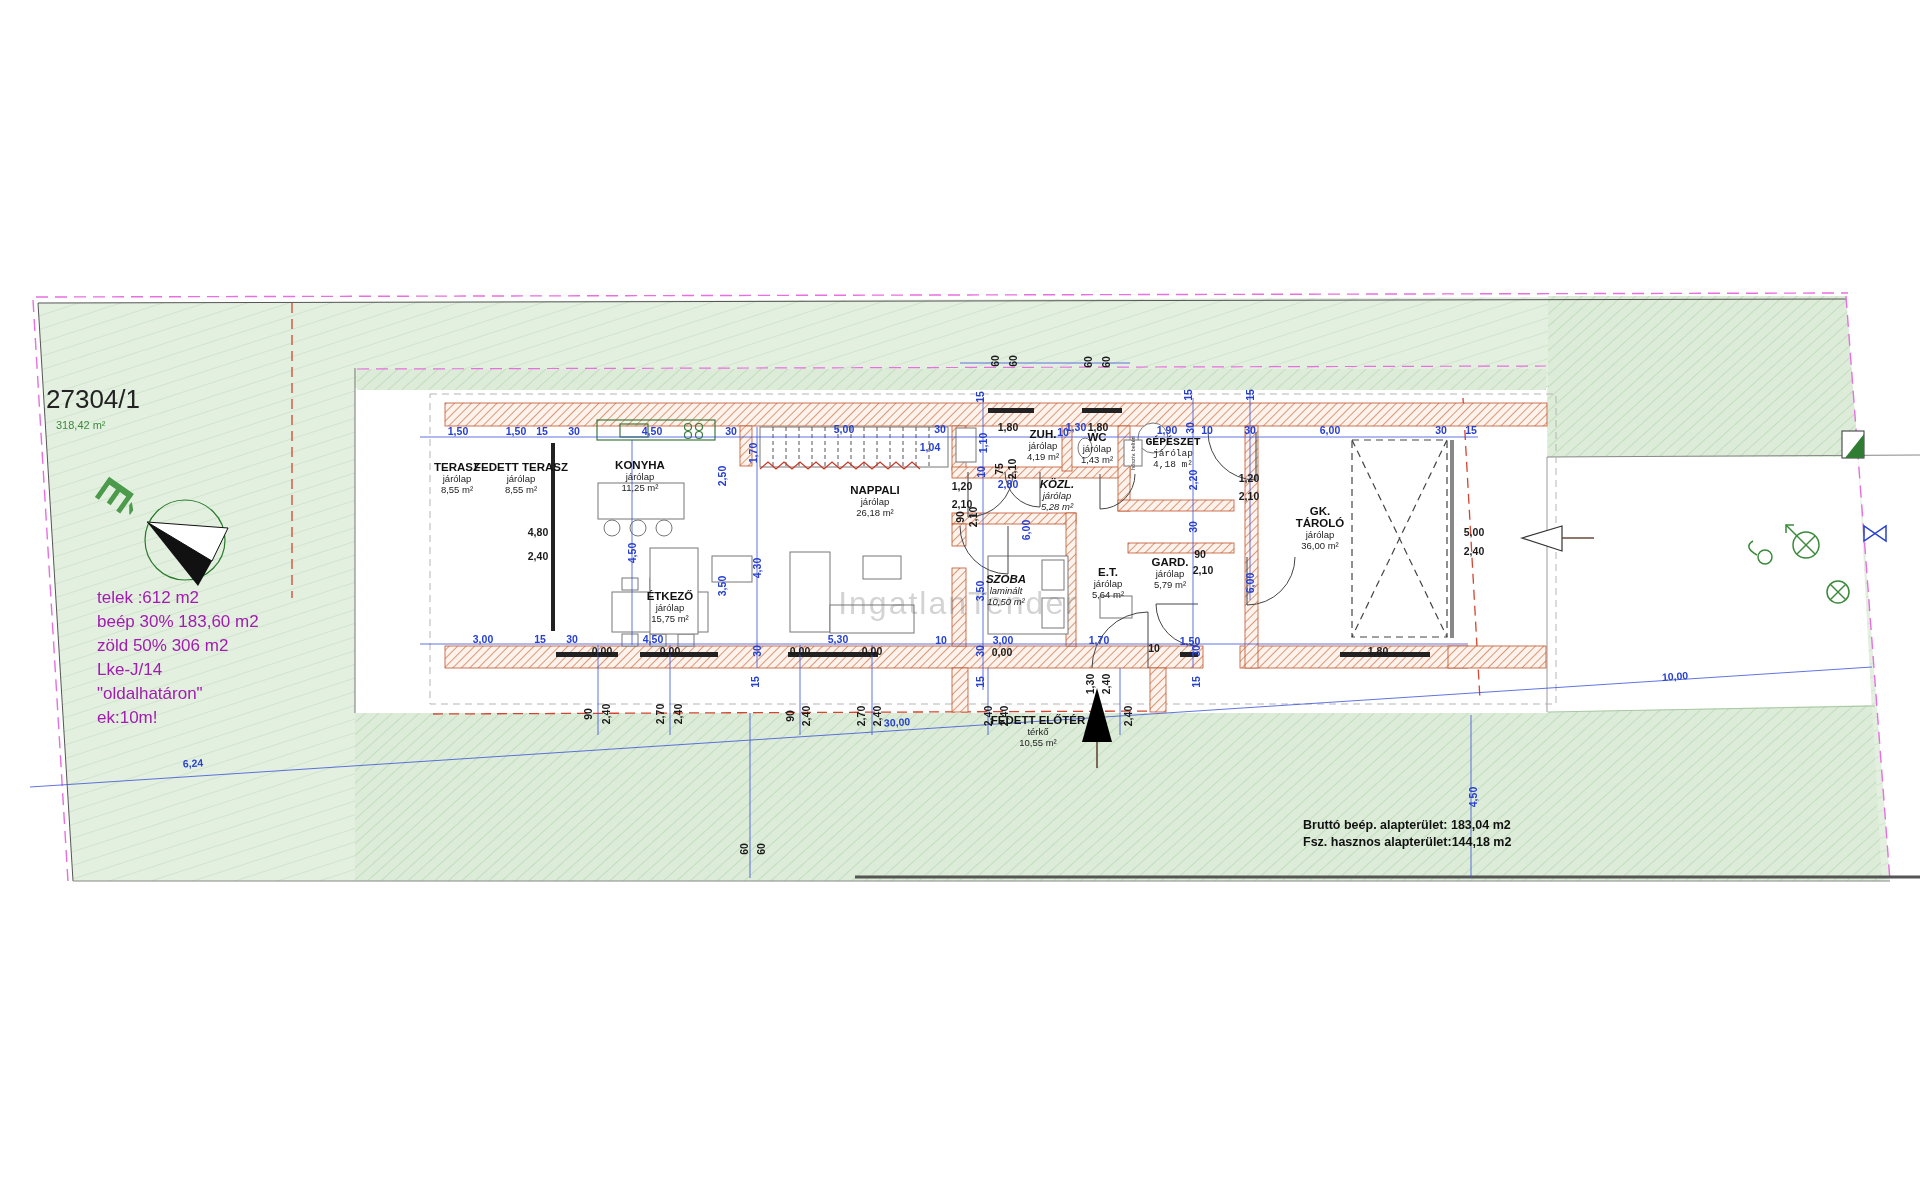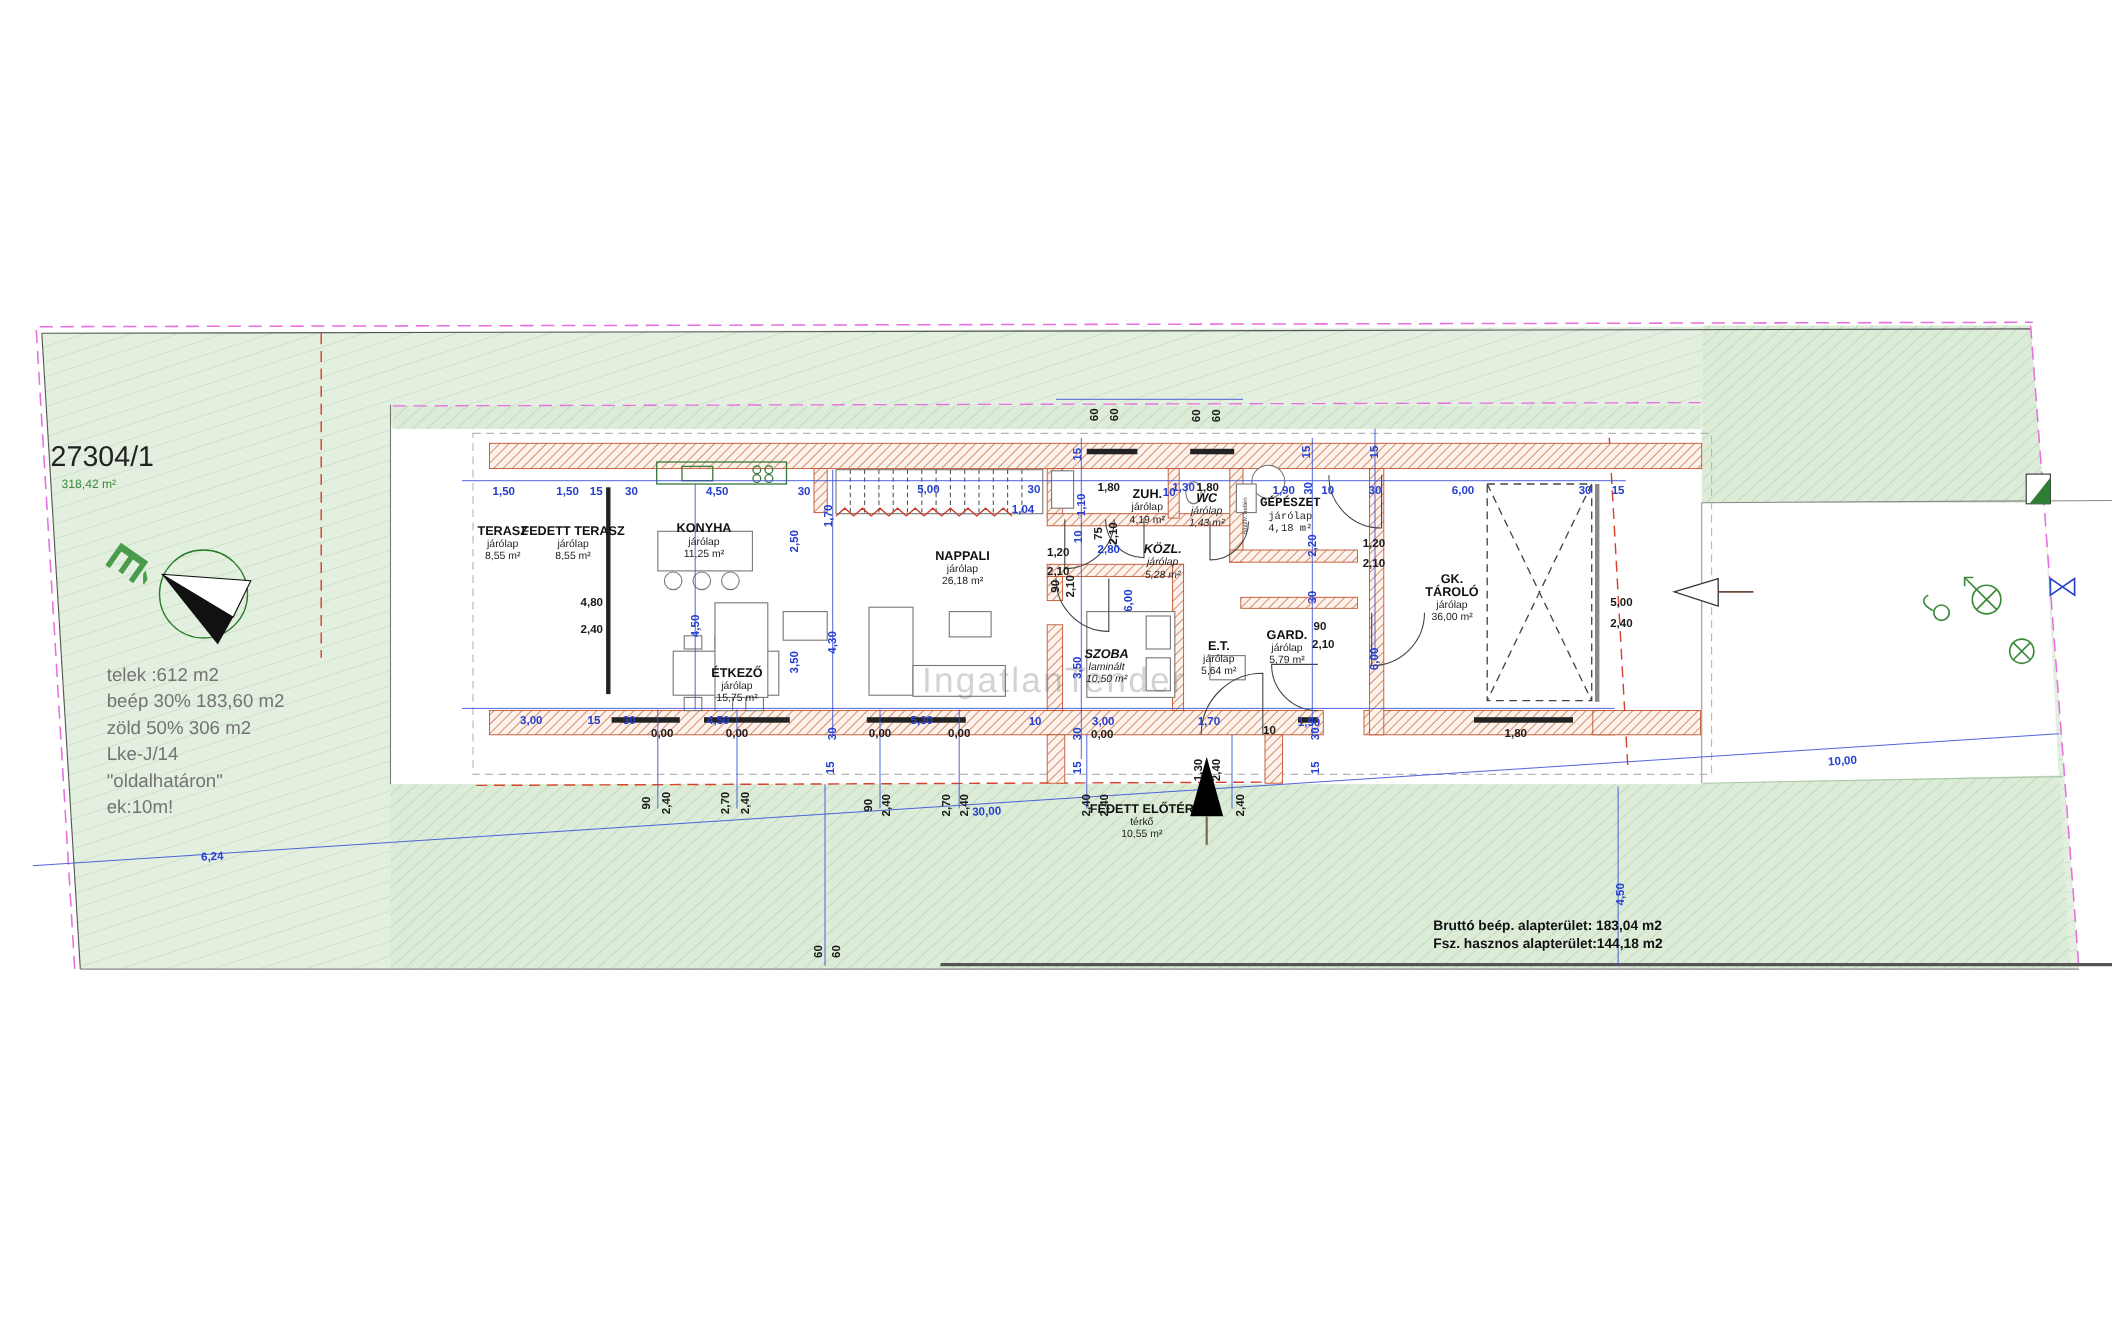--- a/index.html
+++ b/index.html
@@ -1,30 +1,30 @@
 <!DOCTYPE html>
 <html><head>
 <meta charset="utf-8">
 <style>
   html,body{margin:0;padding:0;background:#fff;}
   #canvas{position:relative;width:1920px;height:1199px;background:#fff;overflow:hidden;
           font-family:"Liberation Sans", sans-serif;}
   #canvas svg{position:absolute;left:0;top:0;}
-  .lbl-layer{position:absolute;left:0;top:16px;width:1920px;height:944px;pointer-events:none;}
+  .lbl-layer{position:absolute;left:0;top:0;width:1920px;height:944px;pointer-events:none;}
   .room{position:absolute;text-align:center;transform:translate(-50%,0);color:#111;line-height:12px;white-space:nowrap;}
   .rname{font-weight:bold;font-size:11.5px;line-height:12px;}
   .rsub{font-size:9.5px;line-height:11px;color:#222;}
   .dim{position:absolute;font-size:10.5px;font-weight:600;white-space:nowrap;line-height:10px;}
   .db{color:#2740d0;}
   .dk{color:#1a1a1a;}
   #parcel-number{position:absolute;left:46px;top:384px;font-size:26px;color:#222;}
   #parcel-area{position:absolute;left:56px;top:419px;font-size:11px;color:#3a8a3a;}
   #north-letter{position:absolute;left:100px;top:470px;font-size:44px;font-weight:bold;color:#4c9a4c;
                 transform:rotate(125deg);}
-  #regulations{position:absolute;left:97px;top:586px;font-size:17px;color:#737373;line-height:24px;}
+  #regulations{position:absolute;left:97px;top:586px;font-size:17px;color:#a21caf;line-height:24px;}
   #summary{position:absolute;left:1303px;top:817px;font-size:12.5px;font-weight:bold;color:#111;line-height:17px;}
   #watermark{position:absolute;left:958px;top:603px;transform:translate(-50%,-50%);
              font-size:32px;letter-spacing:2px;color:rgba(110,110,110,0.30);}
   #equip-label{position:absolute;left:1133px;top:453px;transform:translate(-50%,-50%) rotate(-90deg);
                font-size:5.5px;color:#333;line-height:6px;text-align:center;}
 </style>
 </head>
 <body>
 
 <div id="canvas">
@@ -291,21 +291,21 @@
         <div class="room" style="left: 875px; top: 484px;">
           <div class="rname">NAPPALI</div>
           <div class="rsub">járólap</div>
           <div class="rsub">26,18 m²</div>
         </div>
         <div class="room" style="left: 1043px; top: 428px;">
           <div class="rname">ZUH.</div>
           <div class="rsub">járólap</div>
           <div class="rsub">4,19 m²</div>
         </div>
-        <div class="room" style="left: 1097px; top: 431px; font-style: italic;">
+        <div class="room" style="left: 1097px; top: 431px;">
           <div class="rname">WC</div>
           <div class="rsub">járólap</div>
           <div class="rsub">1,43 m²</div>
         </div>
         <div class="room" style="left: 1057px; top: 478px; font-style: italic;">
           <div class="rname">KÖZL.</div>
           <div class="rsub">járólap</div>
           <div class="rsub">5,28 m²</div>
         </div>
         <div class="room" style="left: 1173px; top: 436px; font-family: Liberation Mono, monospace;">

